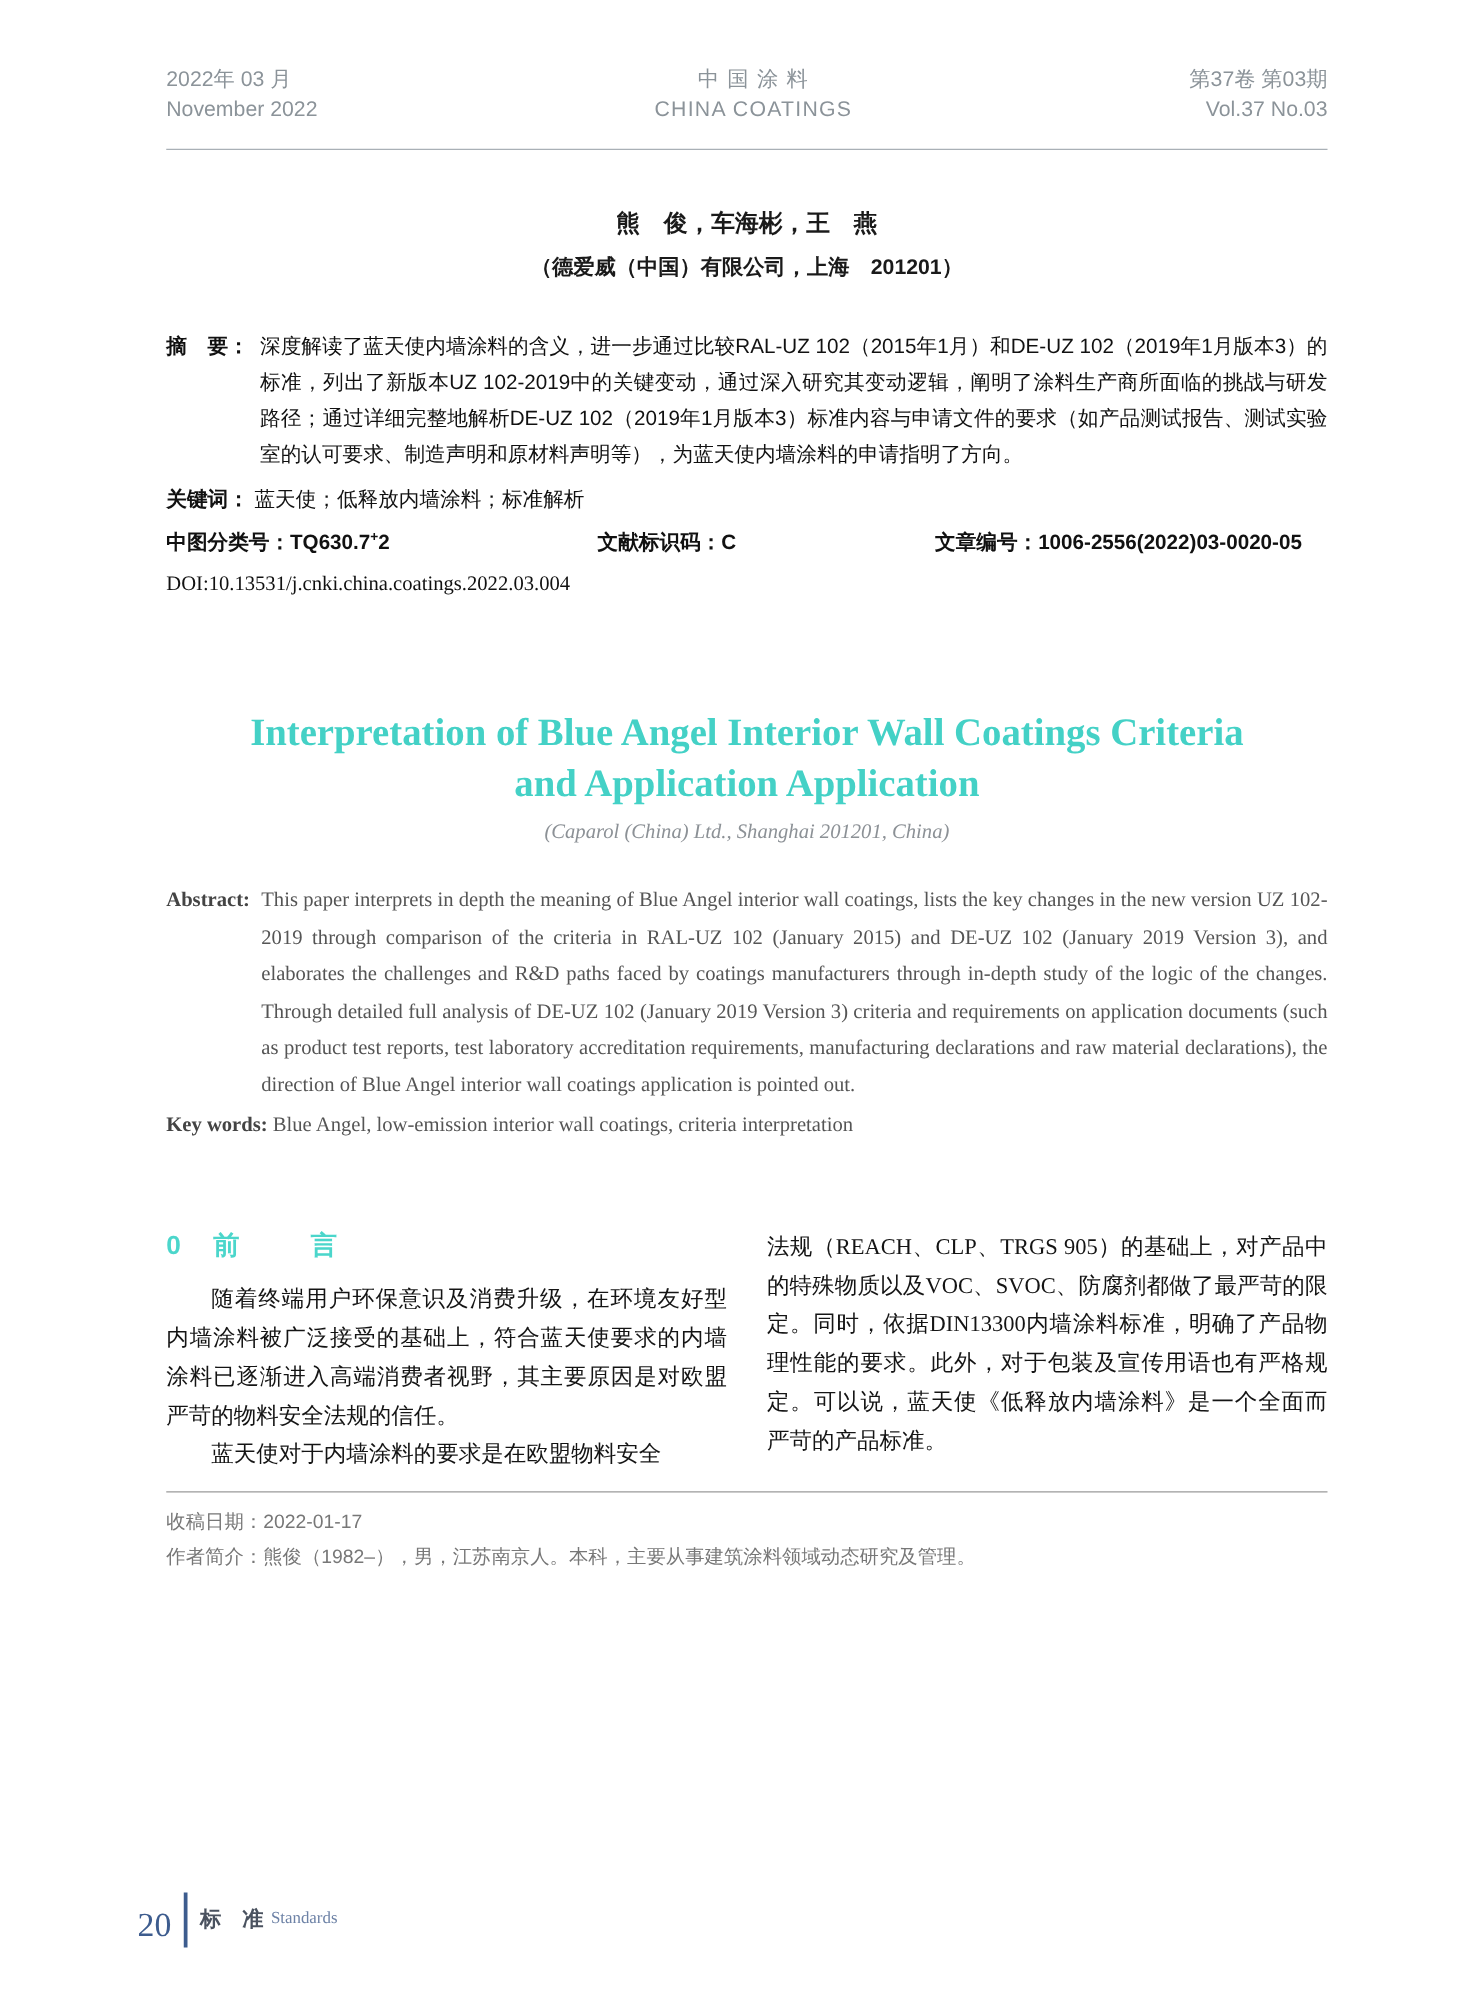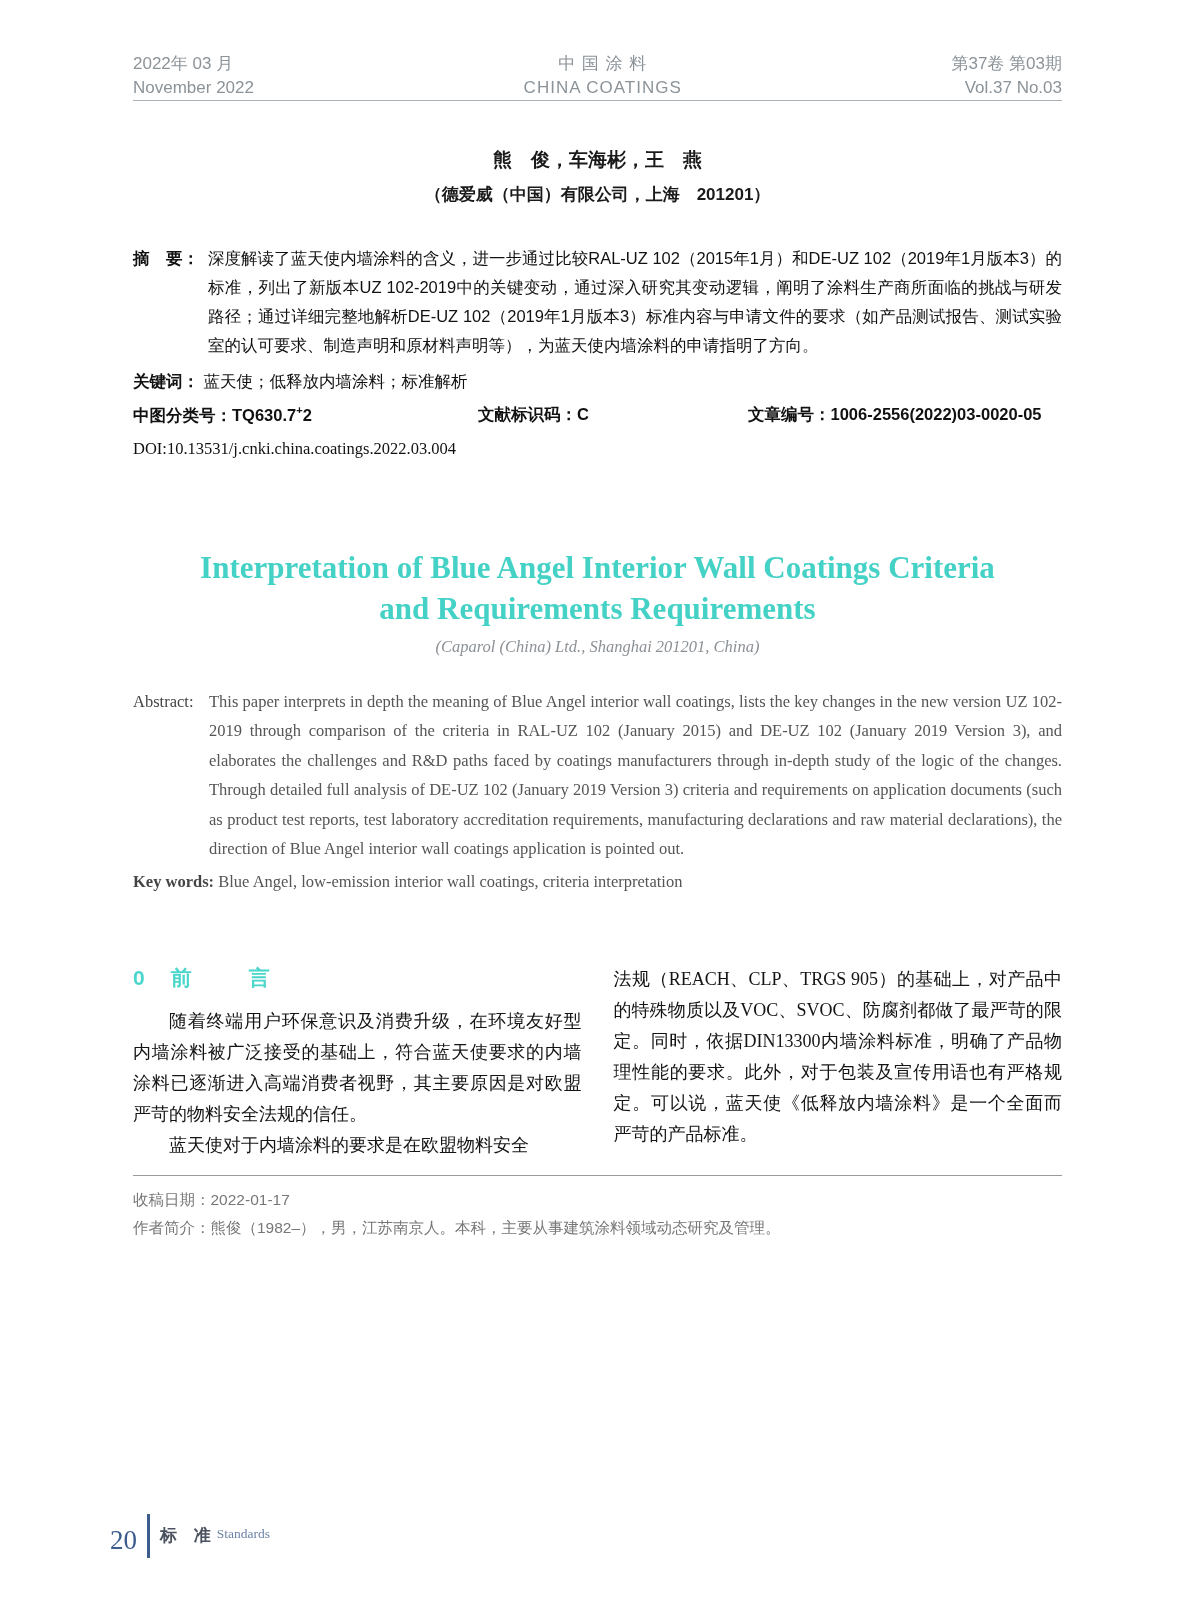--- a/index.html
+++ b/index.html
@@ -18,21 +18,21 @@
     padding: 52px 125px 0 133px;
   }
   
   .running-head {
     display: flex;
     justify-content: space-between;
     align-items: flex-end;
     color: #8b9399;
     font-size: 17px;
     line-height: 24px;
-    padding-bottom: 0;
+    padding-bottom: 19px;
     border-bottom: 1px solid #a9b0b6;
   }
   .rh-col { display: flex; flex-direction: column; }
   .rh-left { text-align: left; }
   .rh-center { text-align: center; letter-spacing: 1px; }
   .rh-right { text-align: right; }
   
   .title-cn {
     margin-top: 168px;
     text-align: center;
@@ -128,21 +128,21 @@
     padding-left: 76px;
     font-family: "Liberation Serif", serif;
     font-size: 16.5px;
     line-height: 29.5px;
     text-align: justify;
     color: #555;
   }
   .abstract-en .lbl {
     position: absolute;
     left: 0; top: 0;
-    font-weight: 400;
+    font-weight: 700;
     color: #444;
     white-space: nowrap;
   }
   .kw-en {
     margin-top: 8px;
     font-family: "Liberation Serif", serif;
     font-size: 16.5px;
     color: #555;
   }
   .kw-en .lbl { font-weight: 700; color: #444; }
@@ -259,21 +259,21 @@
       </div>
       <div class="class-item3">
         <span>文章编号：</span><span>1006-2556(2022)03-0020-05</span>
       </div>
     </div>
 
     <div class="doi-line">DOI:10.13531/j.cnki.china.coatings.2022.03.004</div>
 
     <div class="title-en">
       <div>Interpretation of Blue Angel Interior Wall Coatings Criteria</div>
-      <div>and Requirements Requirements</div>
+      <div>and Application Application</div>
     </div>
     <div class="affil-en">(Caparol (China) Ltd., Shanghai 201201, China)</div>
 
     <div class="abstract-en">
       <span class="lbl">Abstract:</span>
       <span>This paper interprets in depth the meaning of Blue Angel interior wall coatings, lists the key changes in the new version UZ 102-2019 through comparison of the criteria in RAL-UZ 102 (January 2015) and DE-UZ 102 (January 2019 Version 3), and elaborates the challenges and R&amp;D paths faced by coatings manufacturers through in-depth study of the logic of the changes. Through detailed full analysis of DE-UZ 102 (January 2019 Version 3) criteria and requirements on application documents (such as product test reports, test laboratory accreditation requirements, manufacturing declarations and raw material declarations), the direction of Blue Angel interior wall coatings application is pointed out.</span>
     </div>
 
     <div class="kw-en">
       <span class="lbl">Key words:</span>

